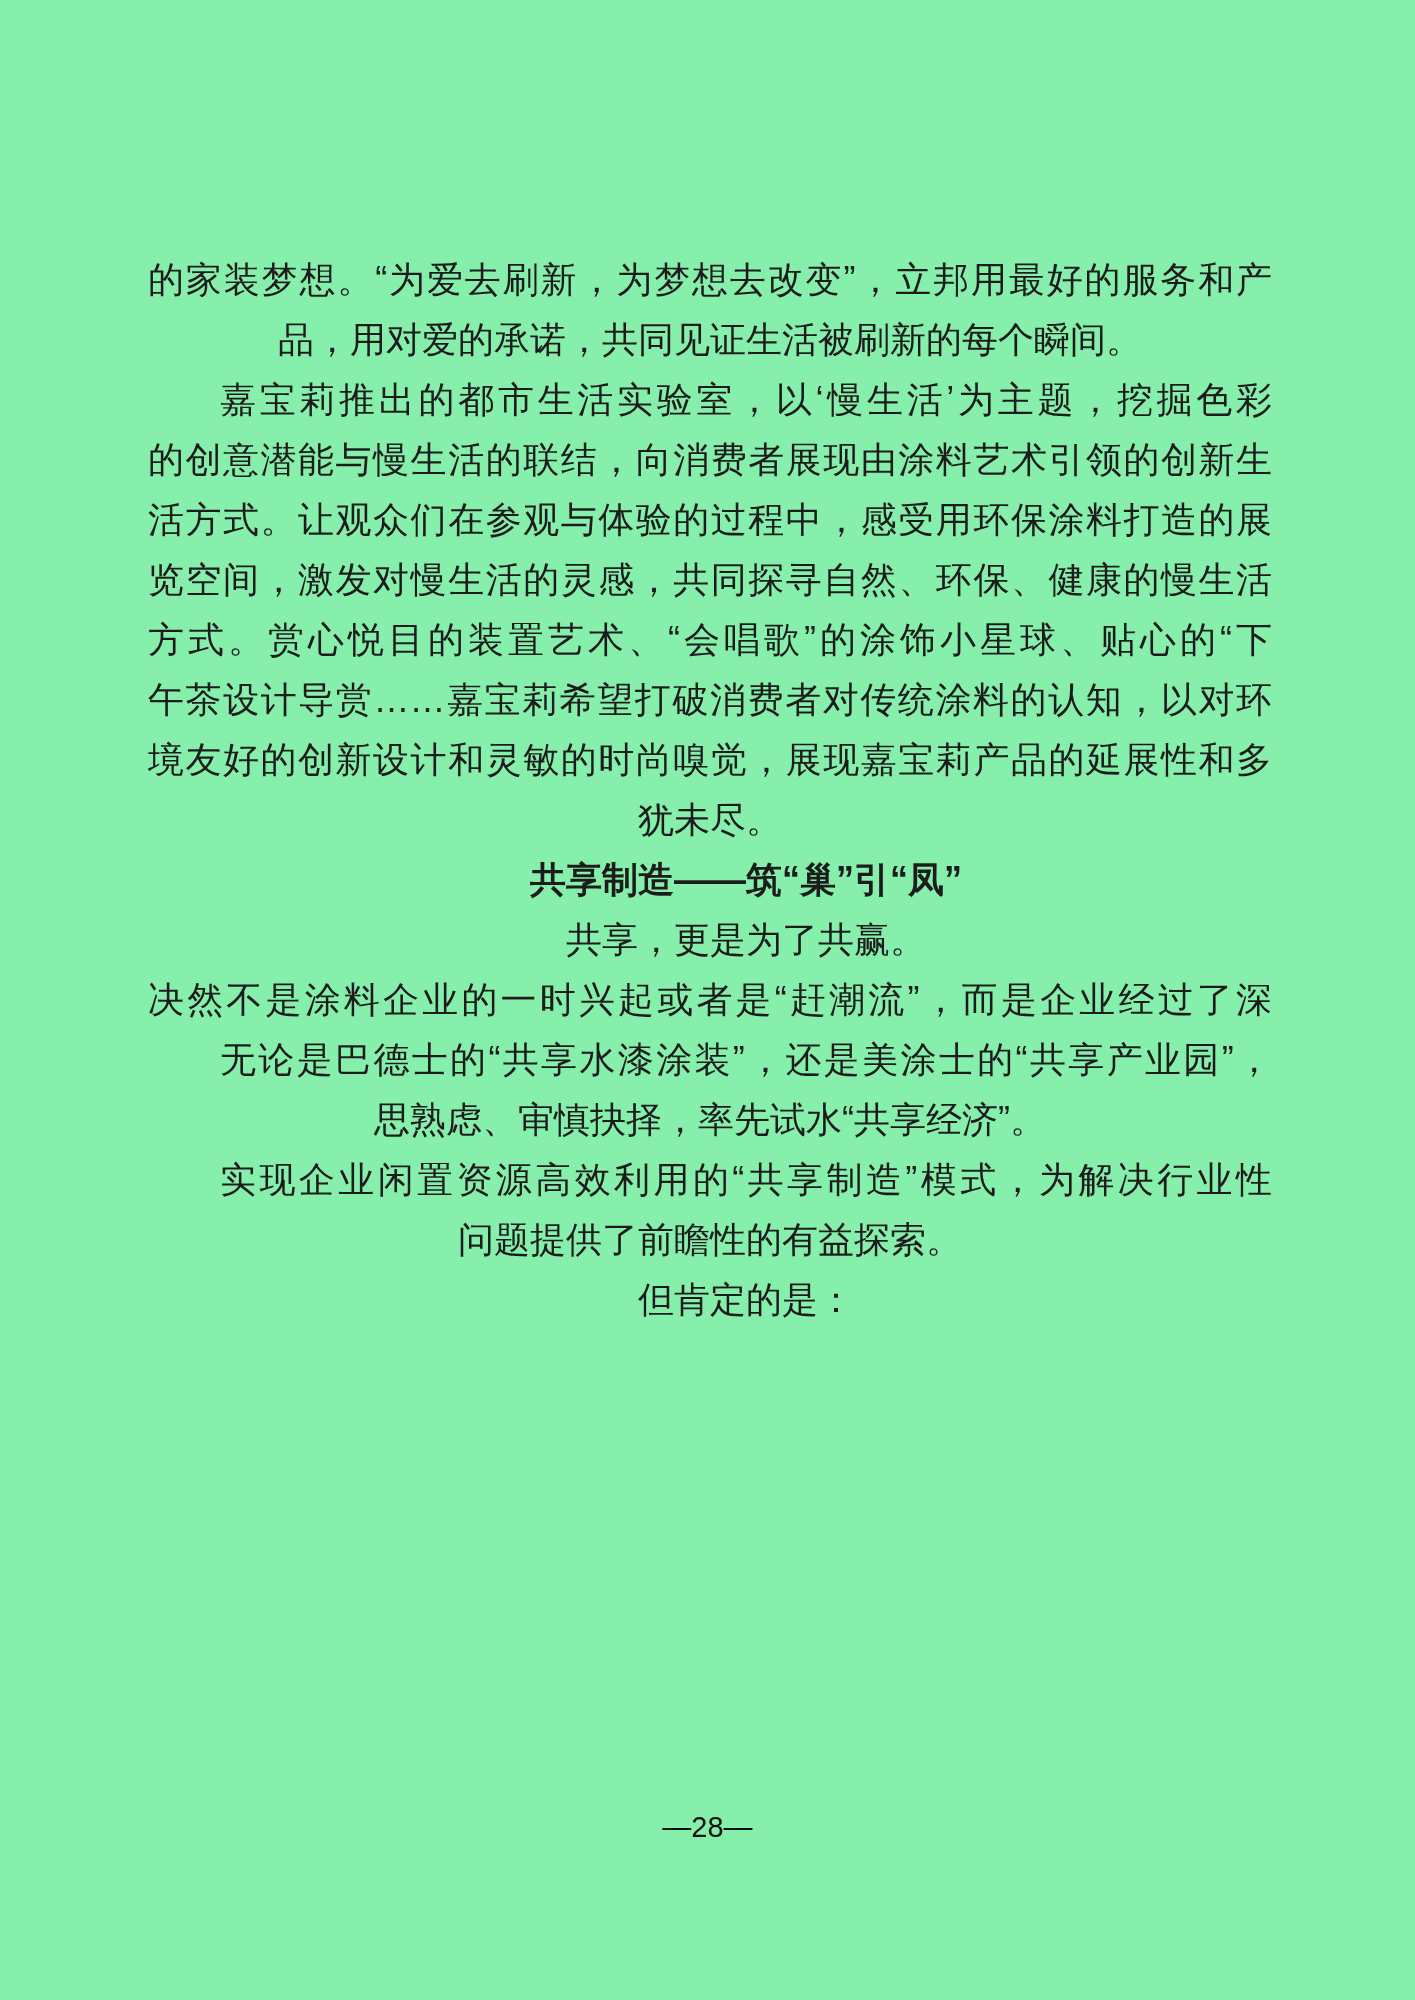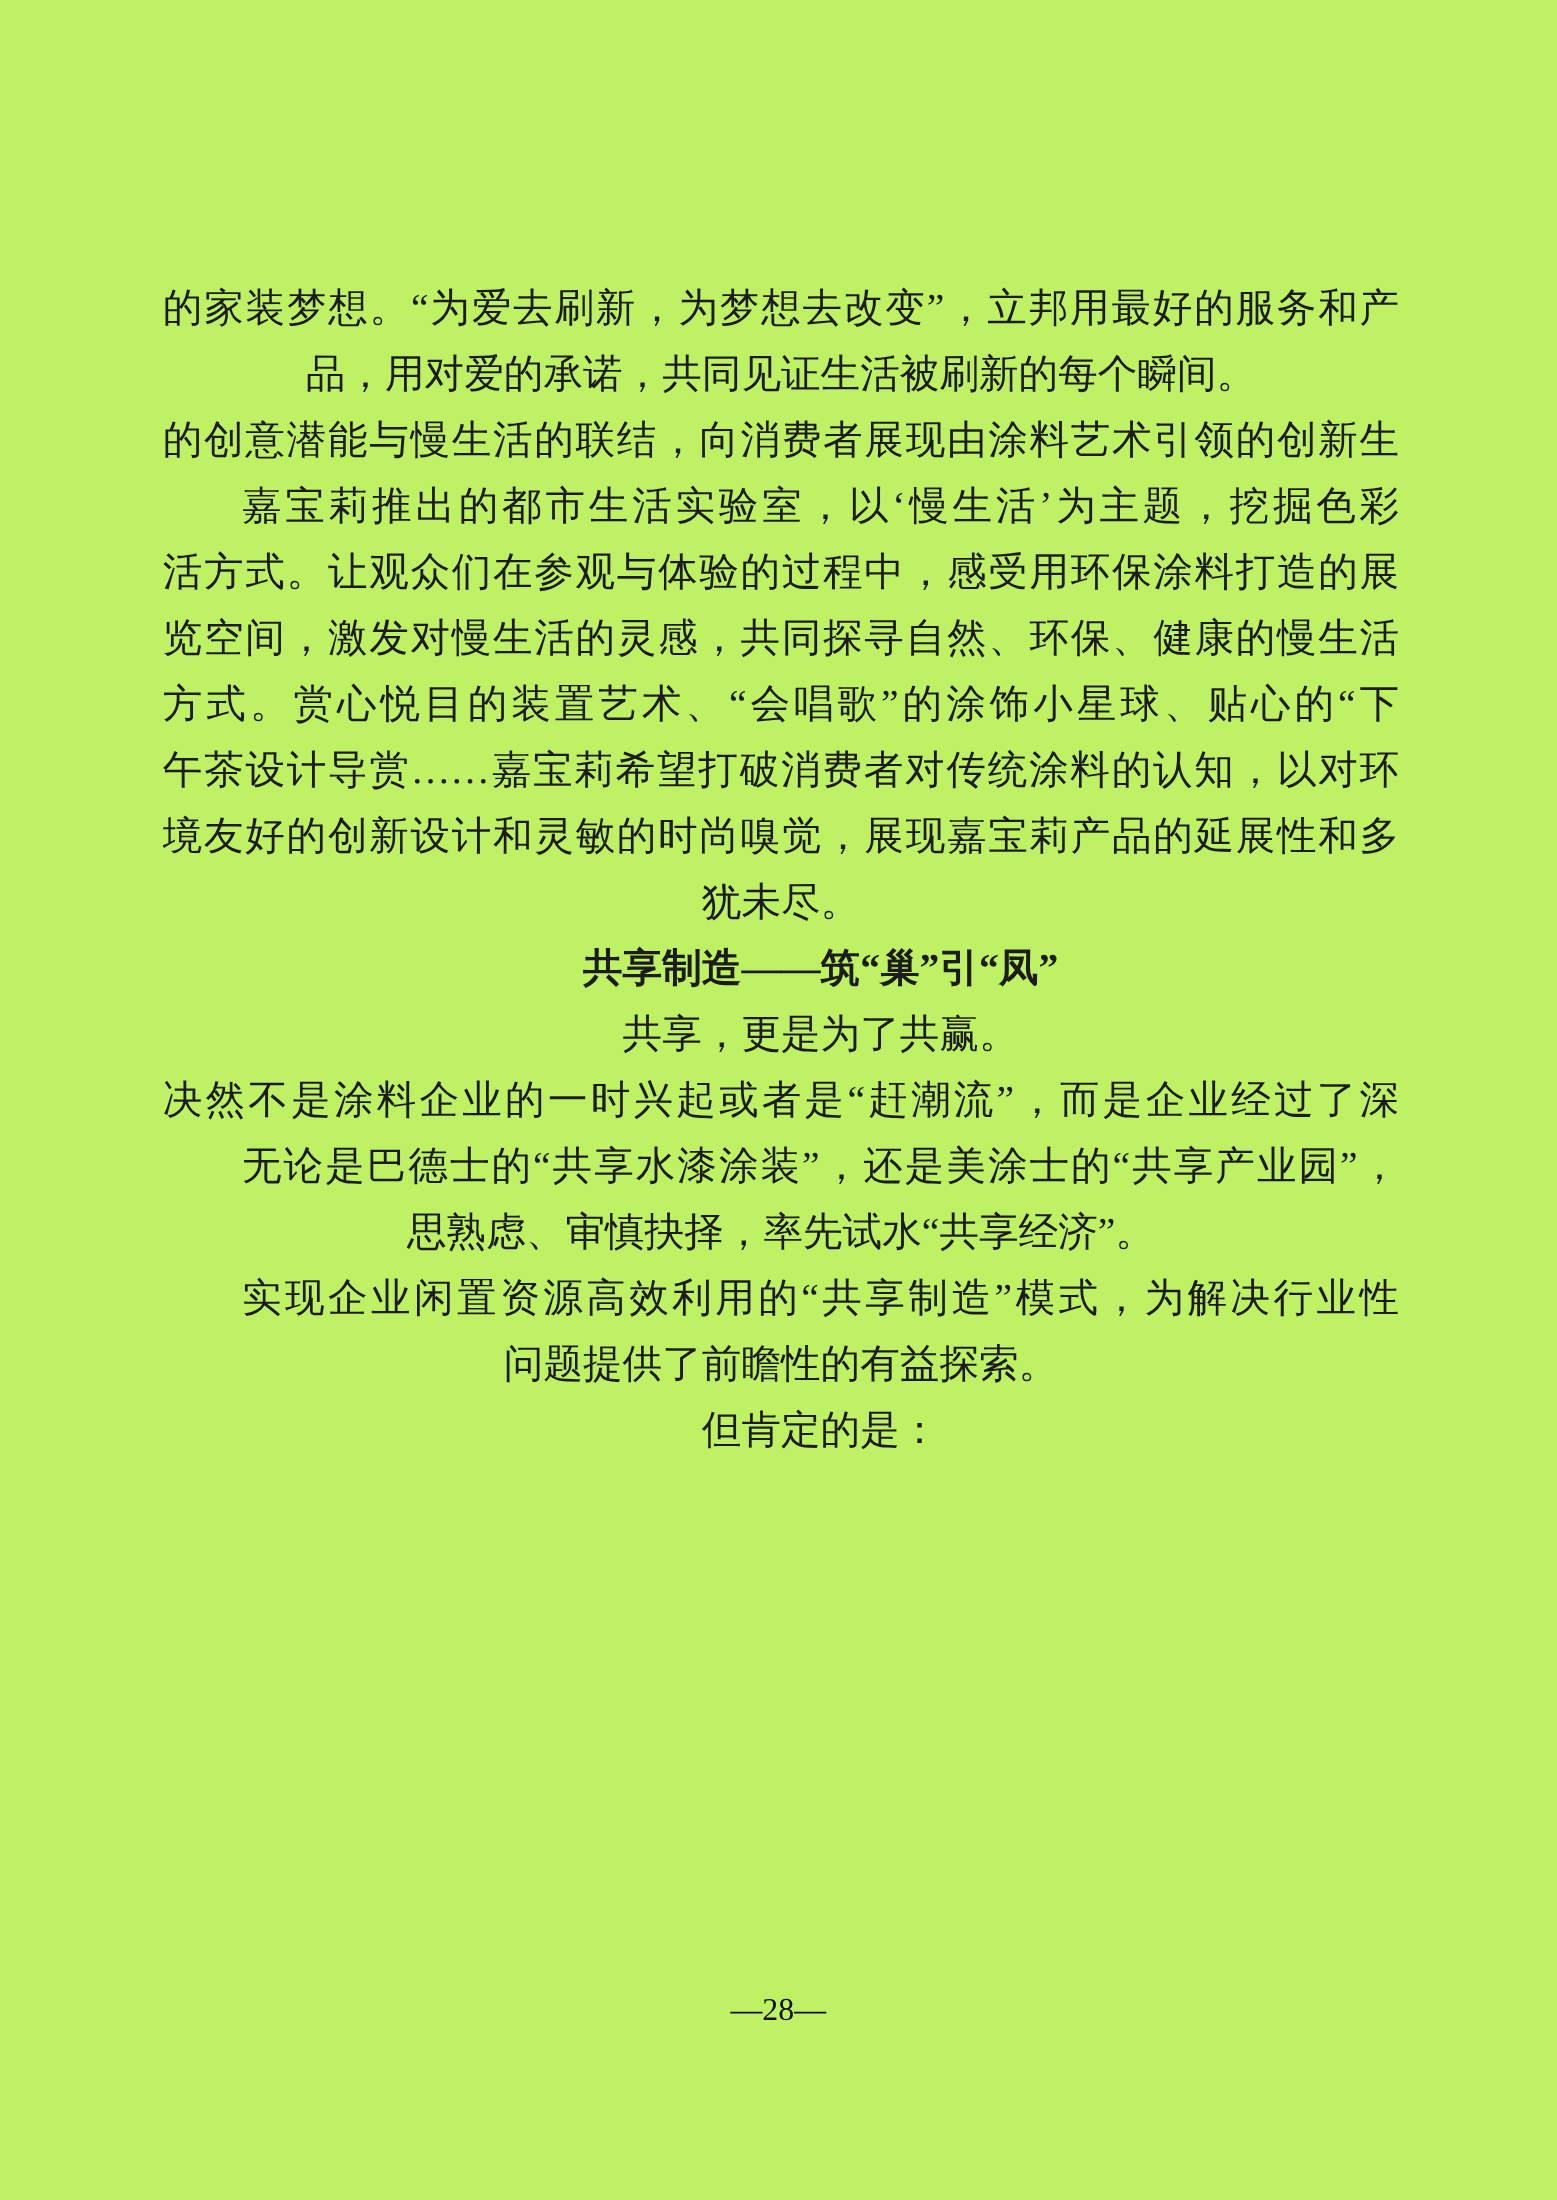--- a/index.html
+++ b/index.html
@@ -4,23 +4,23 @@
 <style>
   html, body {
     margin: 0;
     padding: 0;
     background: #ffffff;
   }
   .page {
     position: relative;
     width: 1415px;
     height: 2000px;
-    background: #bef264;
+    background: #86efac;
     overflow: hidden;
-    font-family: Liberation Serif, serif;
+    font-family: Liberation Sans, sans-serif;
     color: #1c1c1c;
   }
   .content {
     position: absolute;
     left: 148px;
     top: 250px;
     width: 1124px;
   }
   .para { margin: 0; padding: 0; }
   .line {
@@ -56,22 +56,22 @@
 </head>
 <body>
 
 <div class="page">
   <div class="content" id="doc-content">
       <div class="para">
         <div class="line fill">的家装梦想。“为爱去刷新，为梦想去改变”，立邦用最好的服务和产</div>
         <div class="line">品，用对爱的承诺，共同见证生活被刷新的每个瞬间。</div>
       </div>
       <div class="para">
+        <div class="line fill start">嘉宝莉推出的都市生活实验室，以‘慢生活’为主题，挖掘色彩</div>
         <div class="line fill">的创意潜能与慢生活的联结，向消费者展现由涂料艺术引领的创新生</div>
-        <div class="line fill start">嘉宝莉推出的都市生活实验室，以‘慢生活’为主题，挖掘色彩</div>
         <div class="line fill">活方式。让观众们在参观与体验的过程中，感受用环保涂料打造的展</div>
         <div class="line fill">览空间，激发对慢生活的灵感，共同探寻自然、环保、健康的慢生活</div>
         <div class="line fill">方式。赏心悦目的装置艺术、“会唱歌”的涂饰小星球、贴心的“下</div>
         <div class="line fill">午茶设计导赏……嘉宝莉希望打破消费者对传统涂料的认知，以对环</div>
         <div class="line fill">境友好的创新设计和灵敏的时尚嗅觉，展现嘉宝莉产品的延展性和多</div>
         <div class="line">犹未尽。</div>
       </div>
       <div class="para bold">
         <div class="line start">共享制造——筑“巢”引“凤”</div>
       </div>

